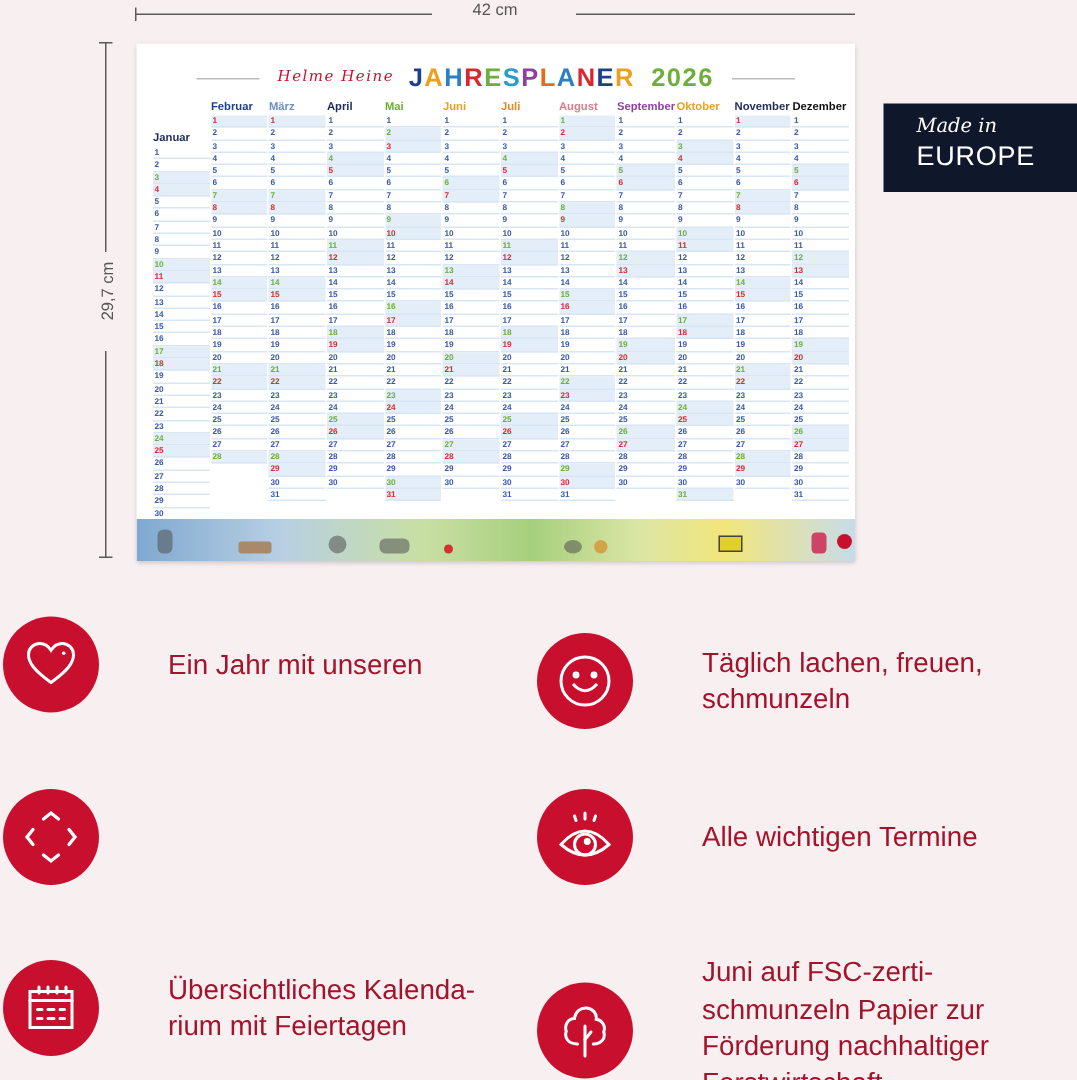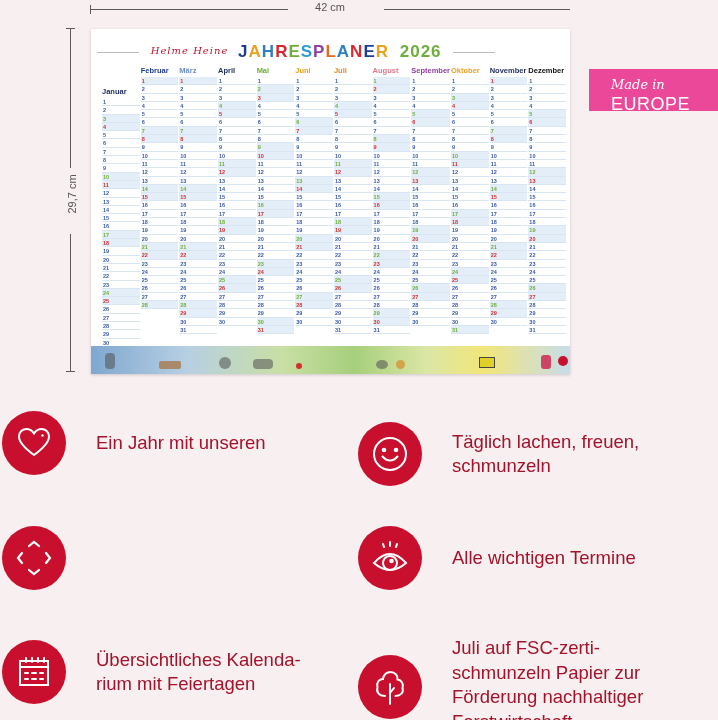--- a/index.html
+++ b/index.html
@@ -12,47 +12,47 @@
   .dim-h .tick { position: absolute; top: 2px; width: 1px; height: 9px; background: #5a5a5a; }
   .dim-h .label { position: absolute; left: 0; right: 0; top: -2px; text-align: center; font-size: 11px; color: #555; }
 
   .dim-v { position: absolute; left: 64px; top: 28px; width: 14px; height: 344px; }
   .dim-v .line { position: absolute; left: 6px; width: 1px; background: #5a5a5a; }
   .dim-v .tick { position: absolute; left: 2px; height: 1px; width: 9px; background: #5a5a5a; }
   .dim-v .label { position: absolute; left: -22px; top: 160px; width: 60px; transform: rotate(-90deg); text-align: center; font-size: 11px; color: #555; }
 
   
   .poster { position: absolute; left: 91px; top: 29px; width: 479px; height: 345px; background: #fff; box-shadow: 0 1px 3px rgba(0,0,0,0.18); overflow: hidden; }
-  .poster-title { position: absolute; top: 13px; left: 0; right: 0; text-align: left; font-size: 17px; font-weight: bold; letter-spacing: 1px; }
+  .poster-title { position: absolute; top: 13px; left: 0; right: 0; text-align: center; font-size: 17px; font-weight: bold; letter-spacing: 1px; }
   .poster-title .sig { font-family: "DejaVu Serif", serif; font-style: italic; font-size: 10px; color: #c0142d; font-weight: normal; margin-right: 4px; vertical-align: 3px; }
   .poster-title .doodle { display: inline-block; width: 42px; height: 8px; border-bottom: 1px solid #bbb; margin: 0 6px; vertical-align: 4px; }
   .poster-title span.l { display: inline-block; }
   .poster-title .year { color: #6fae3c; margin-left: 5px; }
 
   .months { position: absolute; top: 37px; left: 10px; right: 4px; display: grid; grid-template-columns: repeat(12, 1fr); }
   .month-col { padding-left: 1px; }
   .month-name { font-size: 7.5px; font-weight: bold; height: 11px; white-space: nowrap; }
   .day-row { height: 8.3px; border-bottom: 1px solid #d8e6f3; font-size: 5.5px; color: #3a5aa8; line-height: 8px; position: relative; }
   .day-row.we { background: #e3eef8; }
   .day-row.sun { color: #d3302f; }
   .day-row.sat { color: #6fae3c; }
   .day-row .n { font-weight: bold; margin-left: 1px; }
 
   .landscape { position: absolute; left: 0; right: 0; bottom: 0; height: 28px; background: linear-gradient(90deg, #7fa8cf 0%, #b7cfe3 20%, #c9dfa4 40%, #a6cf7c 55%, #dbe6a5 70%, #f2e67a 82%, #c7dcea 100%); }
   .landscape .fig { position: absolute; bottom: 5px; width: 12px; height: 12px; border-radius: 50%; background: rgba(80,80,80,0.55); }
   .landscape .tractor { position: absolute; bottom: 6px; width: 16px; height: 11px; background: #e1cf2a; border: 1px solid #444; }
   .landscape .brand { position: absolute; right: 2px; bottom: 8px; width: 10px; height: 10px; border-radius: 50%; background: #c8102e; }
 
   
-  .badge { position: absolute; left: 589px; top: 69px; width: 129px; height: 42px; background: #ec4899; color: #fff; padding-left: 22px; }
+  .badge { position: absolute; left: 589px; top: 69px; width: 129px; height: 59px; background: #0f172a; color: #fff; padding-left: 22px; }
   .badge .made { font-family: "DejaVu Serif", serif; font-style: italic; font-size: 13px; margin-top: 8px; }
   .badge .europe { font-size: 18px; letter-spacing: 0.5px; margin-top: 2px; }
 
   
-  .feature { position: absolute; display: flex; align-items: center; }
+  .feature { position: absolute; display: flex; align-items: center; gap: 16px; }
   .feature .icon { width: 64px; height: 64px; border-radius: 50%; background: #c8102e; display: flex; align-items: center; justify-content: center; flex-shrink: 0; }
   .feature .text { margin-left: 30px; font-size: 18.5px; line-height: 24.5px; color: #a3132b; }
   .f1 { left: 2px; top: 411px; }
   .f2 { left: 358px; top: 422px; }
   .f3 { left: 2px; top: 526px; }
   .f4 { left: 358px; top: 526px; }
   .f5 { left: 2px; top: 640px; }
   .f6 { left: 358px; top: 640px; }
   .f6 .text { margin-top: -4px; }
 </style>
@@ -582,18 +582,18 @@
 
 <div class="feature f6">
   <div class="icon">
     <svg width="40" height="40" viewBox="0 0 40 40" fill="none" stroke="#fff" stroke-width="2" stroke-linecap="round">
         <path d="M20 37 L20 17"></path>
         <path d="M20 26 L24 21"></path>
         <path d="M15 29 C9 29 6 25 7.5 20.5 C6 16 9 12 13 12 C13.5 7.5 17 5 20.5 5 C25 5 28 8.5 27.5 12.5 C31.5 13 34 17 32.5 21 C34 25.5 30.5 29 25.5 29"></path>
       </svg>
   </div>
   <div class="text">
-    <div>Juli auf FSC-zerti-</div>
+    <div>Juni auf FSC-zerti-</div>
     <div>schmunzeln Papier zur</div>
     <div>Förderung nachhaltiger</div>
     <div>Forstwirtschaft</div>
   </div>
 </div>
 
 </body></html>

